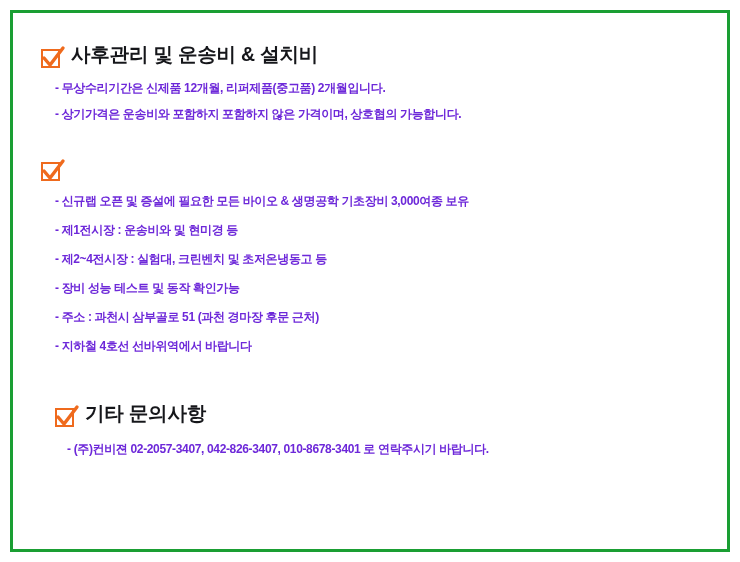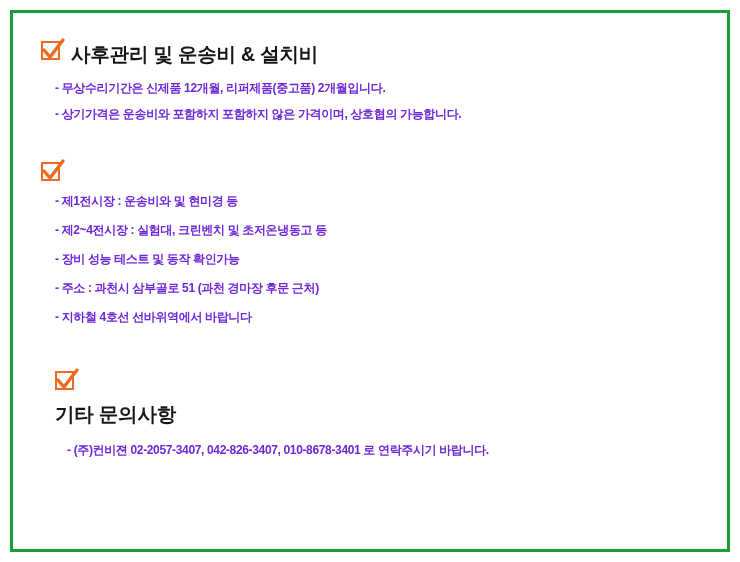--- a/index.html
+++ b/index.html
@@ -27,21 +27,21 @@
     height: 100%;
     border: 3px solid #1a9e33;
     background: #ffffff;
     padding: 26px 28px 10px 28px;
   }
   .section {
     margin-bottom: 4px;
   }
   .section-head {
     display: flex;
-    align-items: flex-start;
+    align-items: flex-end;
     gap: 11px;
     margin-bottom: 14px;
   }
   .check-icon {
     display: inline-block;
     width: 19px;
     height: 19px;
     box-sizing: border-box;
     border: 2px solid #ef6a1d;
     position: relative;
@@ -73,21 +73,21 @@
     color: #6d28d9;
     letter-spacing: -0.35px;
     line-height: 1.0;
     padding: 0 0 0 2px;
     margin: 0 0 14px 0;
     white-space: nowrap;
   }
   .sec-after  { margin-top: 2px; }
   .sec-show   { margin-top: 42px; }
   .sec-etc    { margin-top: 48px; padding-left: 14px; }
-  .sec-etc .section-head { margin-bottom: 16px; flex-direction: column; }
+  .sec-etc .section-head { margin-bottom: 16px; }
   .sec-etc .bullet-list { padding-left: 10px; }
   .sec-show .bullet-list li { margin-bottom: 17px; }
 </style>
 </head>
 <body>
 
 <div class="page">
   <div class="frame">
 
     <div class="section sec-after">
@@ -107,20 +107,21 @@
 
     <div class="section sec-show">
       <div class="section-head">
         <span class="check-icon">
           <svg viewBox="0 0 26 26" aria-hidden="true">
             <path d="M4 13 L10 20 L23 3" fill="none" stroke="#ef6a1d" stroke-width="3.4" stroke-linecap="round" stroke-linejoin="round"></path>
           </svg>
         </span>
       </div>
       <ul class="bullet-list">
+        <li>- 신규랩 오픈 및 증설에 필요한 모든 바이오 &amp; 생명공학 기초장비 3,000여종 보유</li>
         <li>- 제1전시장 : 운송비와 및 현미경 등</li>
         <li>- 제2~4전시장 : 실험대, 크린벤치 및 초저온냉동고 등</li>
         <li>- 장비 성능 테스트 및 동작 확인가능</li>
         <li>- 주소 : 과천시 삼부골로 51 (과천 경마장 후문 근처)</li>
         <li>- 지하철 4호선 선바위역에서 바랍니다</li>
       </ul>
     </div>
 
     <div class="section sec-etc">
       <div class="section-head">

